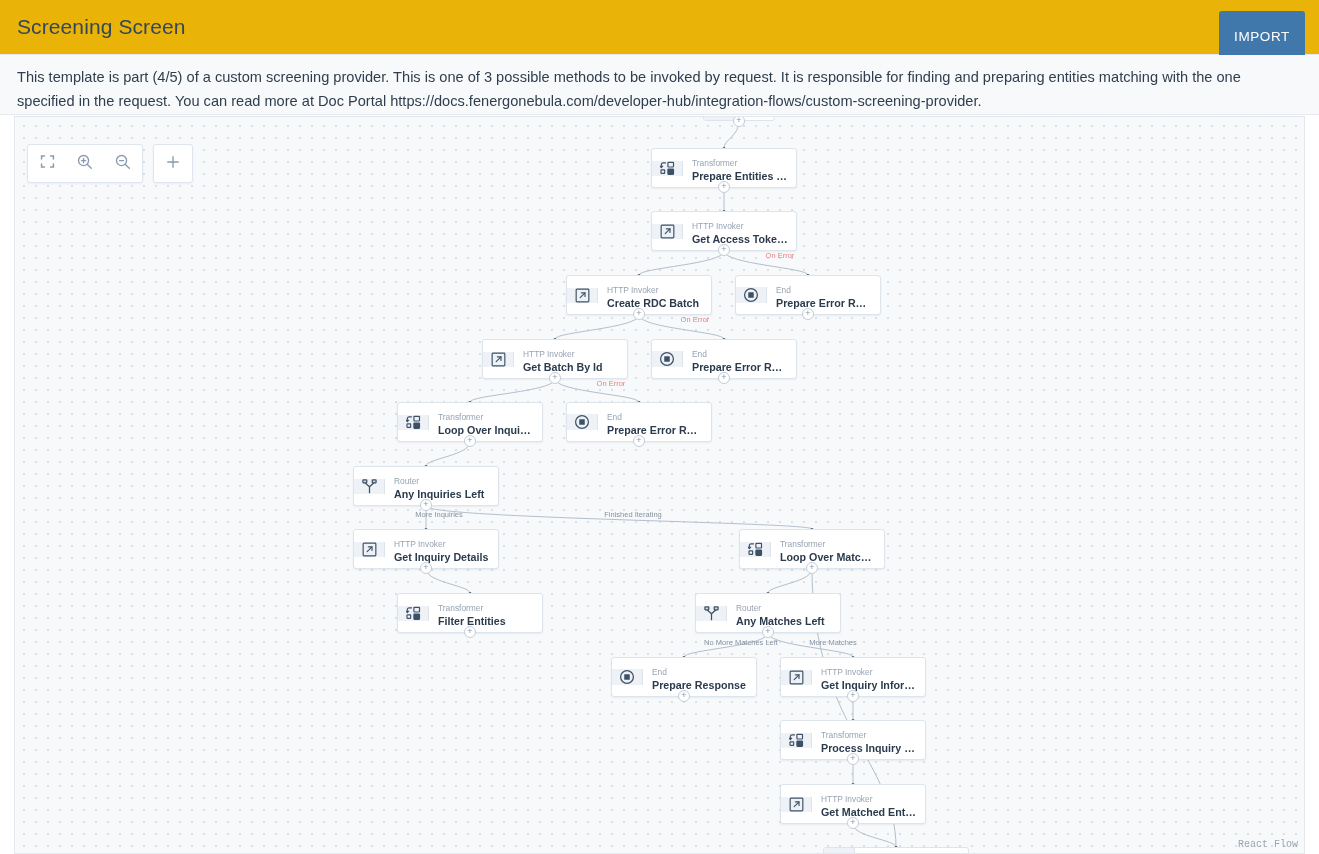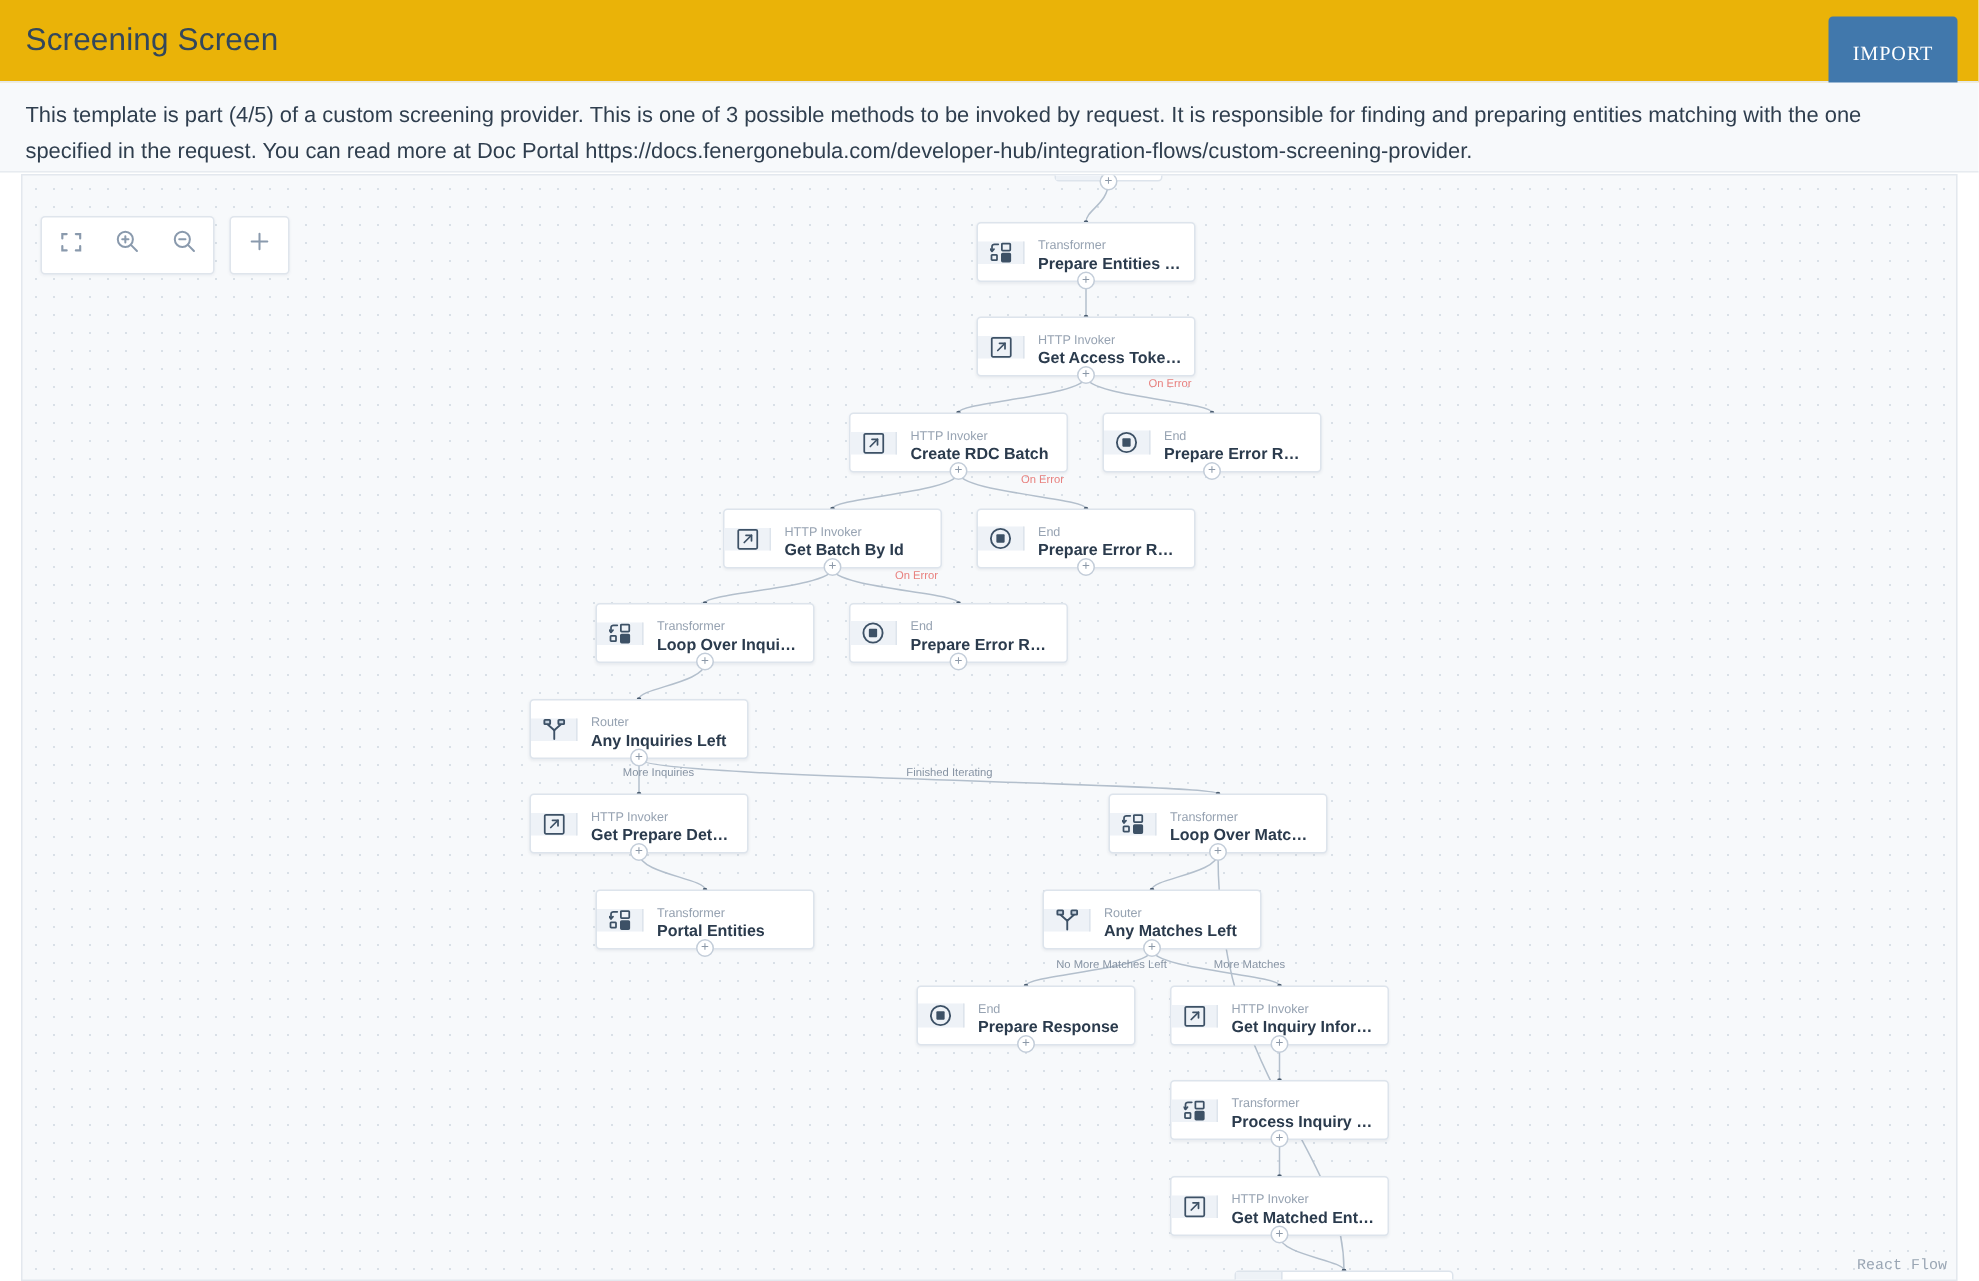--- a/index.html
+++ b/index.html
@@ -27,21 +27,21 @@
     letter-spacing: 0.1px;
     white-space: nowrap;
   }
   #import-button {
     position: absolute; right: 14px; top: 11px;
     width: 86px; height: 50px;
     background: #4178ac;
     color: #ffffff;
     border: none; border-radius: 3px;
     font-size: 13.5px;
-    font-family: Liberation Serif, serif;
+    font-family: Liberation Sans, sans-serif;
     letter-spacing: 0.6px;
     cursor: pointer;
     display: flex; align-items: center; justify-content: center;
   }
 
   
   #description-panel {
     position: absolute; left: 0; top: 55px;
     width: 1319px; height: 60px;
     background: #f7f9fb;
@@ -434,21 +434,21 @@
       <div class="flow-node" style="left: 338px; top: 412px; width: 146px;">
         <div class="node-icon-box">
           <svg width="15" height="15" viewBox="0 0 18 18" fill="none" stroke="#3d5166" stroke-width="1.4">
             <rect x="1.4" y="1.4" width="15.2" height="15.2" rx="1"></rect>
             <path d="M6.2 11.6 12 5.8" stroke-linecap="round"></path>
             <path d="M7.6 5.8H12v4.4" stroke-linecap="round" stroke-linejoin="round"></path>
           </svg>
         </div>
         <div class="node-text">
           <div class="node-type">HTTP Invoker</div>
-          <div class="node-label">Get Prepare Details</div>
+          <div class="node-label">Get Inquiry Details</div>
         </div>
         <div class="node-plus"></div>
       </div>
       <div class="flow-node" style="left: 724px; top: 412px; width: 146px;">
         <div class="node-icon-box">
           <svg width="15" height="15" viewBox="0 0 18 18" fill="none" stroke="#3d5166" stroke-width="1.4">
             <rect x="9.5" y="1.6" width="6.7" height="5.6" rx="0.6"></rect>
             <rect x="9.5" y="9.6" width="6.7" height="6.4" rx="0.6" fill="#3d5166"></rect>
             <path d="M6.6 2.2H3.6A2 2 0 0 0 1.6 4.2v3.4" stroke-linecap="round"></path>
             <path d="M3.2 6.1 1.6 7.9 0.2 6.1" stroke-linecap="round" stroke-linejoin="round" fill="none"></path>
@@ -466,21 +466,21 @@
           <svg width="15" height="15" viewBox="0 0 18 18" fill="none" stroke="#3d5166" stroke-width="1.4">
             <rect x="9.5" y="1.6" width="6.7" height="5.6" rx="0.6"></rect>
             <rect x="9.5" y="9.6" width="6.7" height="6.4" rx="0.6" fill="#3d5166"></rect>
             <path d="M6.6 2.2H3.6A2 2 0 0 0 1.6 4.2v3.4" stroke-linecap="round"></path>
             <path d="M3.2 6.1 1.6 7.9 0.2 6.1" stroke-linecap="round" stroke-linejoin="round" fill="none"></path>
             <rect x="1.2" y="10.6" width="4.4" height="4.2" rx="0.5"></rect>
           </svg>
         </div>
         <div class="node-text">
           <div class="node-type">Transformer</div>
-          <div class="node-label">Portal Entities</div>
+          <div class="node-label">Filter Entities</div>
         </div>
         <div class="node-plus"></div>
       </div>
       <div class="flow-node" style="left: 680px; top: 476px; width: 146px;">
         <div class="node-icon-box">
           <svg width="15" height="15" viewBox="0 0 18 18" fill="none" stroke="#3d5166" stroke-width="1.5" stroke-linecap="round">
             <path d="M9 16.4V9.4"></path>
             <path d="M9 9.4 3.6 4.6M9 9.4l5.4-4.8"></path>
             <rect x="1.1" y="1.1" width="4.6" height="3.4" rx="0.5" fill="#c9d5e2"></rect>
             <rect x="12.3" y="1.1" width="4.6" height="3.4" rx="0.5" fill="#c9d5e2"></rect>

